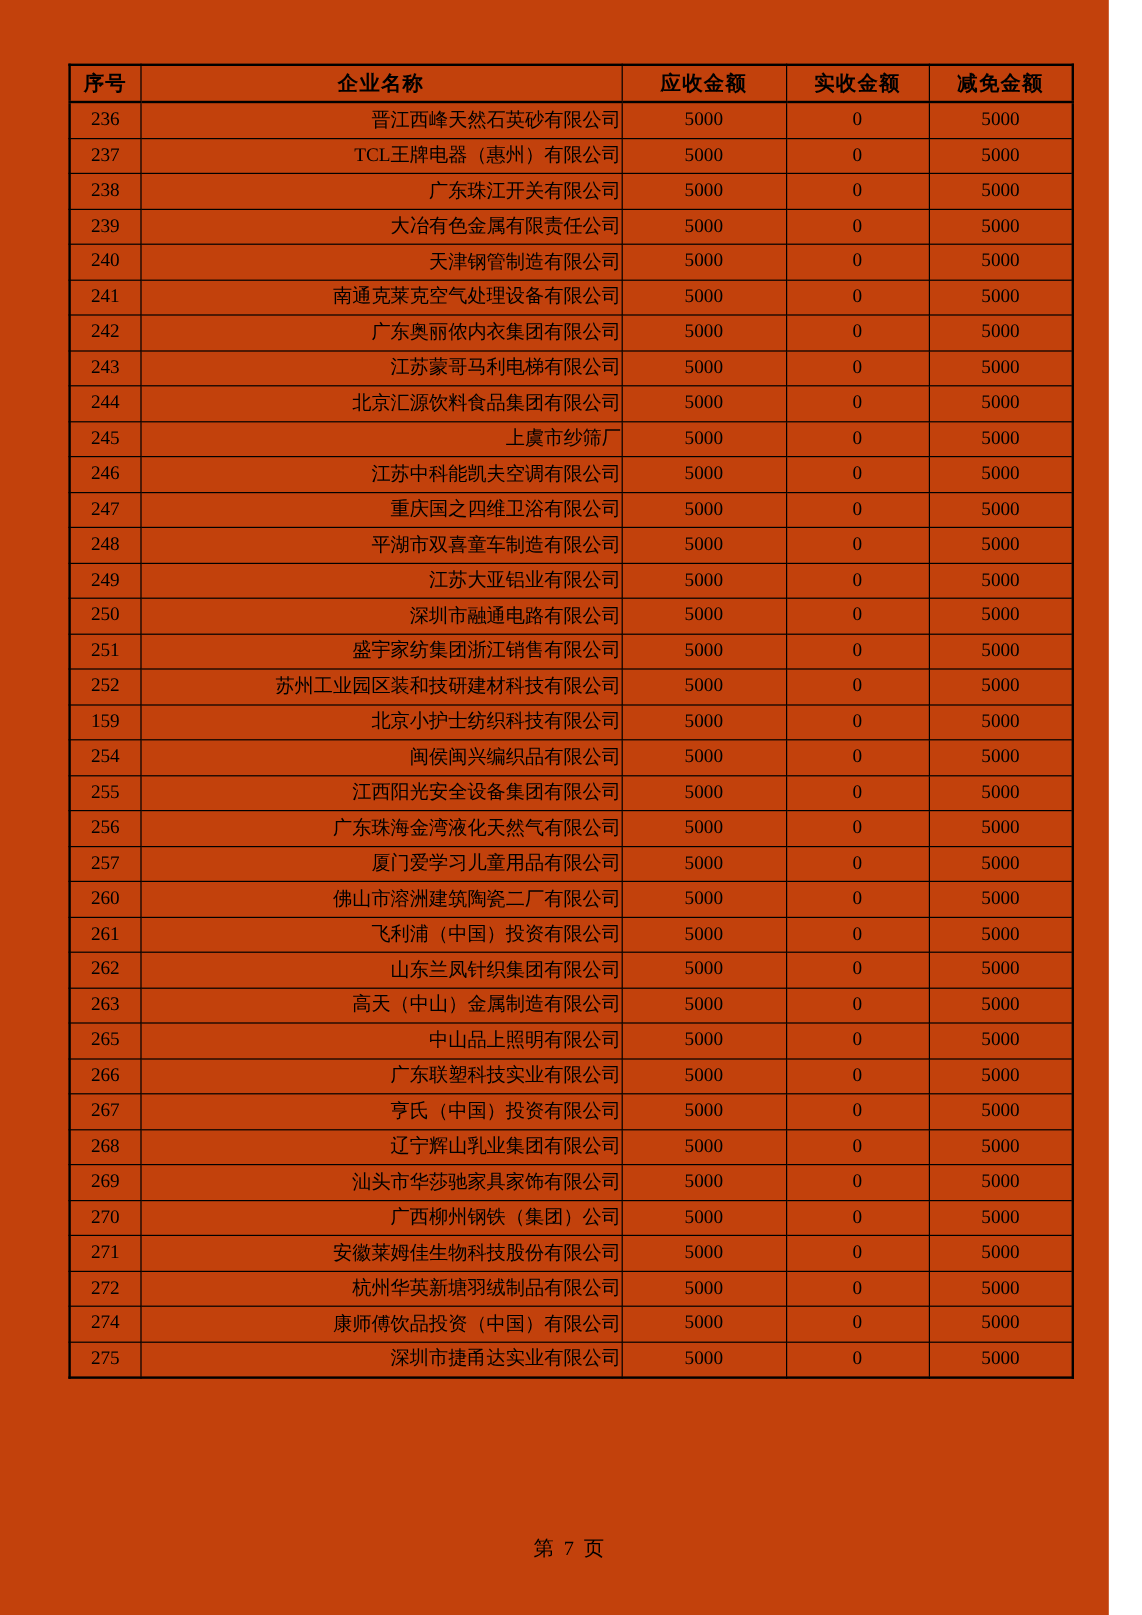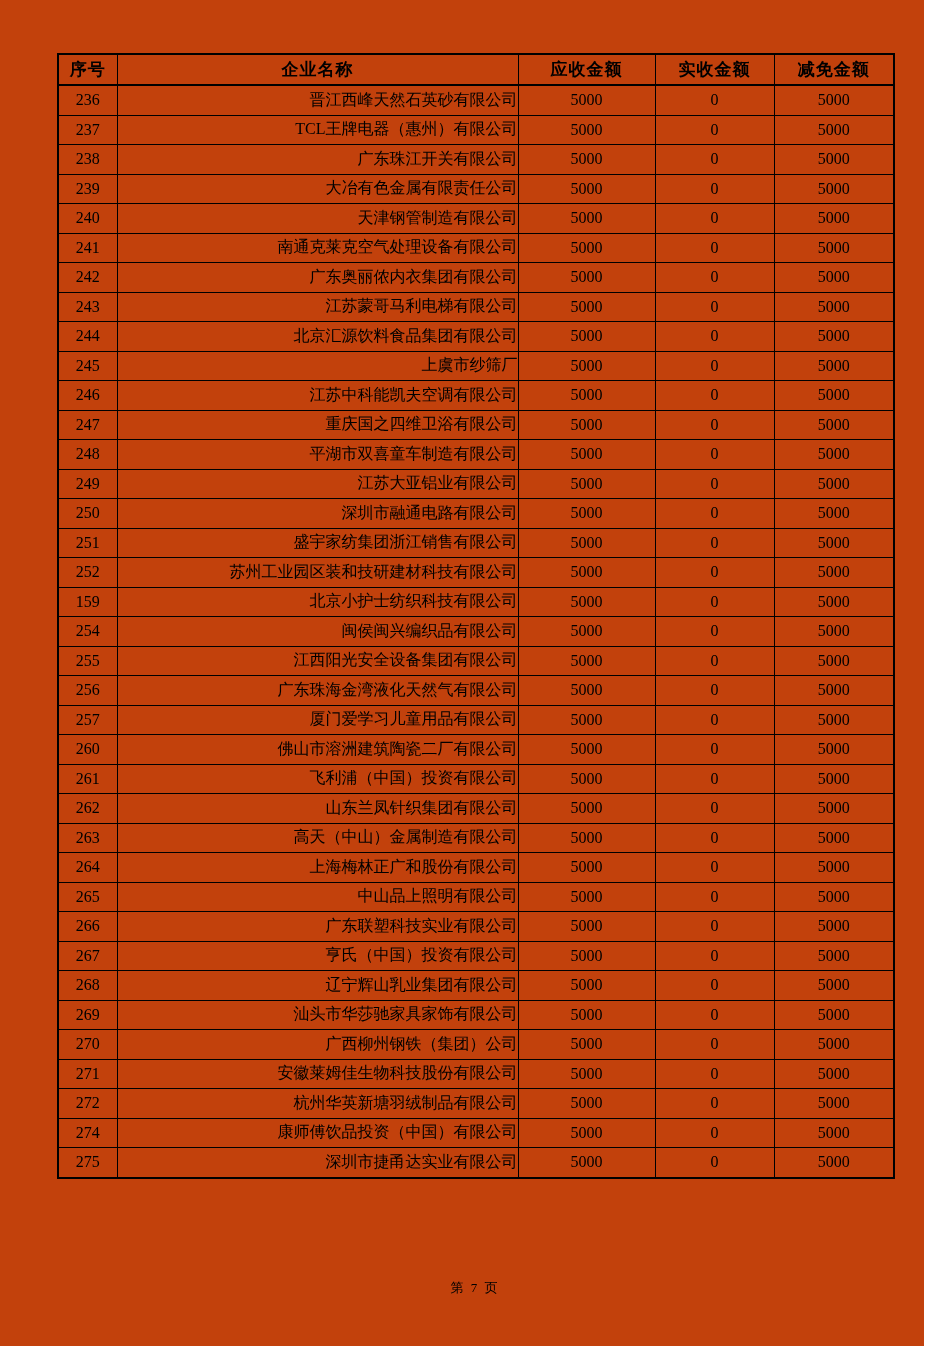--- a/index.html
+++ b/index.html
@@ -53,21 +53,21 @@
   td.cell-name {
     text-align: right;
     padding-left: 6px;
   }
   .page-footer {
     position: absolute;
     left: 57px;
     top: 1279px;
     width: 836px;
     text-align: center;
-    font-size: 13px;
+    font-size: 17px;
     letter-spacing: 2px;
   }
 </style>
 </head>
 <body>
 
 <div class="page">
 
   <table class="fee-table">
     <colgroup>
@@ -263,27 +263,20 @@
           <td class="cell-amount">5000</td>
         </tr>
         <tr>
           <td class="cell-no">263</td>
           <td class="cell-name">高天（中山）金属制造有限公司</td>
           <td class="cell-amount">5000</td>
           <td class="cell-amount">0</td>
           <td class="cell-amount">5000</td>
         </tr>
         <tr>
-          <td class="cell-no">264</td>
-          <td class="cell-name">上海梅林正广和股份有限公司</td>
-          <td class="cell-amount">5000</td>
-          <td class="cell-amount">0</td>
-          <td class="cell-amount">5000</td>
-        </tr>
-        <tr>
           <td class="cell-no">265</td>
           <td class="cell-name">中山品上照明有限公司</td>
           <td class="cell-amount">5000</td>
           <td class="cell-amount">0</td>
           <td class="cell-amount">5000</td>
         </tr>
         <tr>
           <td class="cell-no">266</td>
           <td class="cell-name">广东联塑科技实业有限公司</td>
           <td class="cell-amount">5000</td>

